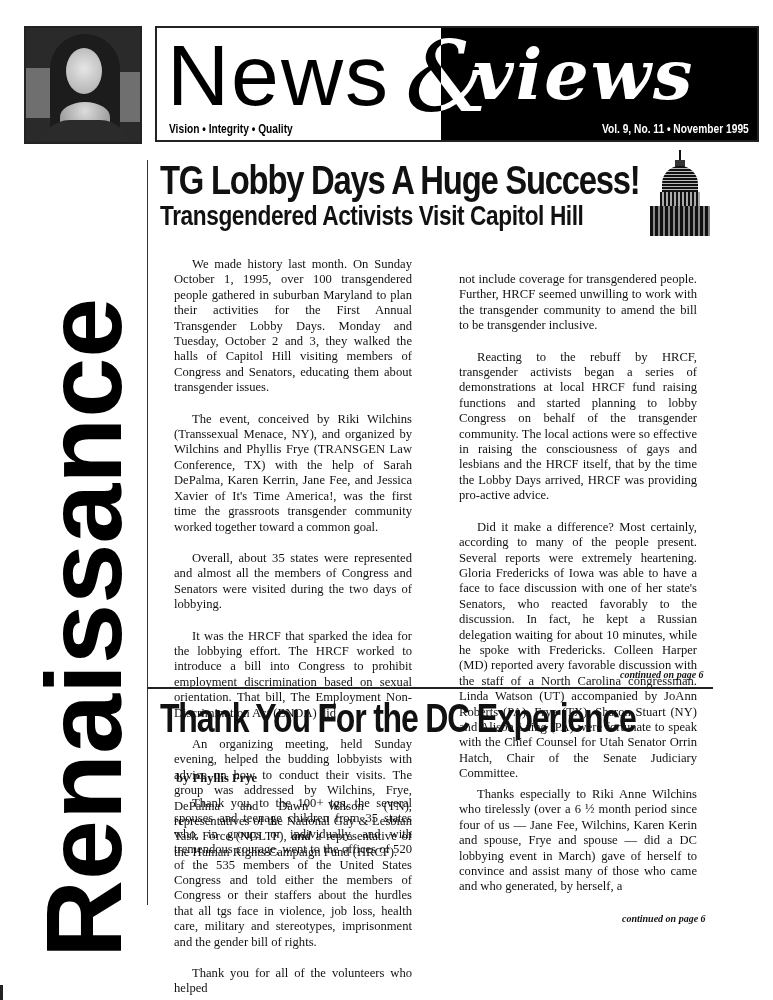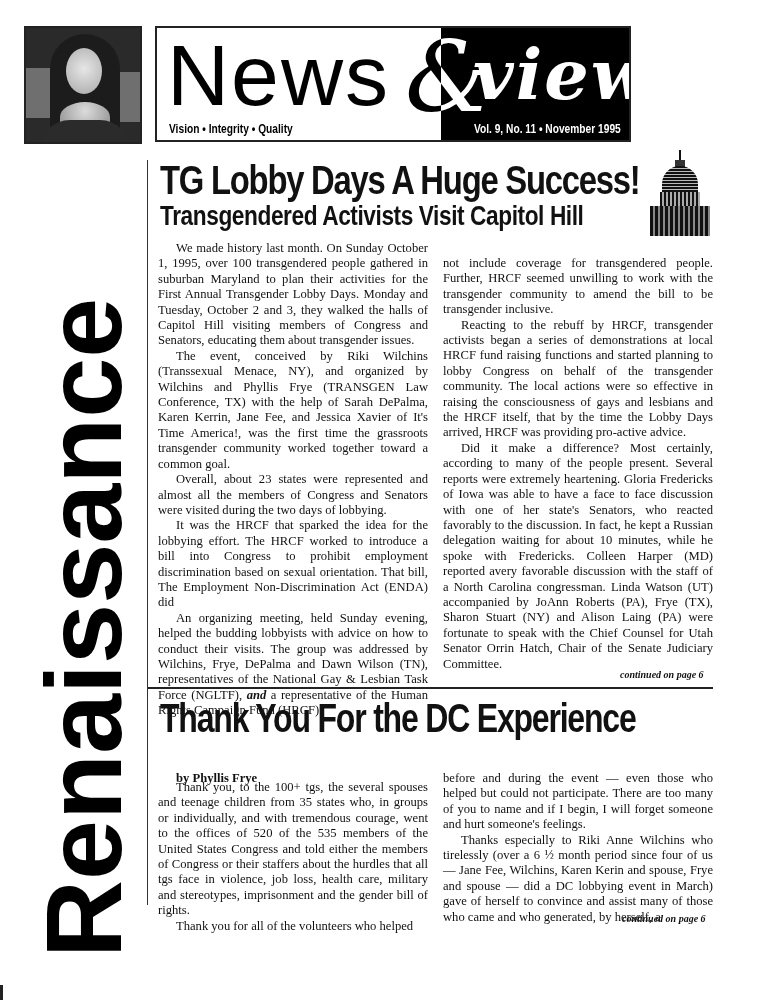--- a/index.html
+++ b/index.html
@@ -8,21 +8,21 @@
   .portrait { position:absolute; left:24px; top:26px; width:118px; height:118px; border:2px solid #222; box-sizing:border-box; overflow:hidden;
     background: radial-gradient(ellipse 30px 38px at 50% 40%, #d8d8d8 0%, #9a9a9a 45%, #2a2a2a 75%),
                 linear-gradient(#9a9a9a, #5a5a5a); }
   .portrait .hair { position:absolute; left:24px; top:6px; width:70px; height:112px; border-radius:35px 35px 10px 10px; background:#1c1c1c; }
   .portrait .face { position:absolute; left:40px; top:20px; width:36px; height:46px; border-radius:50%; background:radial-gradient(circle at 50% 45%, #e6e6e6, #a8a8a8); }
   .portrait .chest { position:absolute; left:34px; top:74px; width:50px; height:30px; border-radius:50% 50% 0 0; background:radial-gradient(circle at 50% 30%, #dcdcdc, #8c8c8c); }
   .portrait .dress { position:absolute; left:14px; top:92px; width:90px; height:30px; background:#2b2b2b; border-radius:30px 30px 0 0; }
   .portrait .bg-l { position:absolute; left:0; top:40px; width:26px; height:50px; background:#6f6f6f; }
   .portrait .bg-r { position:absolute; right:0; top:44px; width:26px; height:50px; background:#6f6f6f; }
 
-  .masthead { position:absolute; left:155px; top:26px; width:476px; height:116px; border:2px solid #222; box-sizing:border-box; background:#fff; overflow:hidden; }
+  .masthead { position:absolute; left:155px; top:26px; width:604px; height:116px; border:2px solid #222; box-sizing:border-box; background:#fff; overflow:hidden; }
   .masthead .dark { position:absolute; left:284px; top:0; right:0; bottom:0; background:#000; }
   .masthead .news { position:absolute; left:10px; top:4px; font-family:"Liberation Sans", sans-serif; font-size:86px; line-height:86px; letter-spacing:2px; color:#000; }
   .masthead .amp { position:absolute; left:248px; top:-6px; font-family:"DejaVu Serif", serif; font-style:italic; font-size:98px; line-height:110px; color:#000; width:80px; height:110px; overflow:hidden; }
   .masthead .amp-w { position:absolute; left:284px; top:-6px; width:60px; height:110px; overflow:hidden; }
   .masthead .amp-w span { position:absolute; left:-36px; top:0; font-family:"DejaVu Serif", serif; font-style:italic; font-size:98px; line-height:110px; color:#fff; }
   .masthead .views { position:absolute; left:316px; top:2px; font-family:"DejaVu Serif", serif; font-style:italic; font-weight:bold; font-size:70px; line-height:90px; color:#fff; letter-spacing:2px; }
   .masthead .tagline { position:absolute; left:12px; bottom:4px; font-family:"Liberation Sans", sans-serif; font-weight:bold; font-size:12px; color:#000; transform:scaleX(0.85); transform-origin:left; }
   .masthead .issue { position:absolute; right:8px; bottom:4px; font-family:"Liberation Sans", sans-serif; font-weight:bold; font-size:12px; color:#fff; transform:scaleX(0.85); transform-origin:right; }
 
   .vertical-title { position:absolute; left:28px; top:958px; transform:rotate(-90deg); transform-origin:left top; font-family:"Liberation Sans", sans-serif; font-weight:bold; font-size:108px; line-height:112px; white-space:nowrap; color:#000; letter-spacing:0px; }
@@ -33,21 +33,21 @@
 
   .capitol { position:absolute; left:650px; top:150px; width:60px; height:88px; }
   .capitol .spire { position:absolute; left:29px; top:0; width:2px; height:12px; background:#111; }
   .capitol .lantern { position:absolute; left:25px; top:10px; width:10px; height:8px; background:#333; }
   .capitol .dome { position:absolute; left:12px; top:16px; width:36px; height:26px; border-radius:18px 18px 0 0;
     background: repeating-linear-gradient(to bottom, #111 0px, #111 2px, #bbb 2px, #bbb 3px); }
   .capitol .drum { position:absolute; left:10px; top:42px; width:40px; height:14px; background: repeating-linear-gradient(to right, #111 0px, #111 2px, #aaa 2px, #aaa 4px); }
   .capitol .base { position:absolute; left:0; top:56px; width:60px; height:30px; background: repeating-linear-gradient(to right, #111 0px, #111 3px, #888 3px, #888 5px); }
 
   .col { position:absolute; font-size:12.6px; line-height:15.4px; text-align:justify; }
-  .col p { margin:0; text-indent:18px; }
+  .col p { margin:16px; text-indent:18px; }
   .col p.noindent { text-indent:0; }
   .col1 { left:158px; top:241px; width:270px; }
   .col2 { left:443px; top:256px; width:270px; }
   .col3 { left:158px; top:780px; width:270px; }
   .col4 { left:443px; top:771px; width:270px; }
 
   .cont { position:absolute; font-style:italic; font-weight:bold; font-size:10px; }
   .cont1 { left:620px; top:669px; }
   .cont2 { left:622px; top:913px; }
 
@@ -92,21 +92,21 @@
   <div class="spire"></div>
   <div class="lantern"></div>
   <div class="dome"></div>
   <div class="drum"></div>
   <div class="base"></div>
 </div>
 
 <div class="col col1">
   <p>We made history last month. On Sunday October 1, 1995, over 100 transgendered people gathered in suburban Maryland to plan their activities for the First Annual Transgender Lobby Days. Monday and Tuesday, October 2 and 3, they walked the halls of Capitol Hill visiting members of Congress and Senators, educating them about transgender issues.</p>
   <p>The event, conceived by Riki Wilchins (Transsexual Menace, NY), and organized by Wilchins and Phyllis Frye (TRANSGEN Law Conference, TX) with the help of Sarah DePalma, Karen Kerrin, Jane Fee, and Jessica Xavier of It's Time America!, was the first time the grassroots transgender community worked together toward a common goal.</p>
-  <p>Overall, about 23 states were represented and almost all the members of Congress and Senators were visited during the two days of lobbying.</p>
+  <p>Overall, about 35 states were represented and almost all the members of Congress and Senators were visited during the two days of lobbying.</p>
   <p>It was the HRCF that sparked the idea for the lobbying effort. The HRCF worked to introduce a bill into Congress to prohibit employment discrimination based on sexual orientation. That bill, The Employment Non-Discrimination Act (ENDA) did</p>
   <p><span>An organizing meeting, held Sunday evening, helped the budding lobbyists with advice on how to conduct their visits. The group was addressed by Wilchins, Frye, DePalma and Dawn Wilson (TN), representatives of the National Gay &amp; Lesbian Task Force (NGLTF), </span><b><i>and</i></b><span> a representative of the Human Rights Campaign Fund (HRCF).</span></p>
 </div>
 
 <div class="col col2">
   <p class="noindent">not include coverage for transgendered people. Further, HRCF seemed unwilling to work with the transgender community to amend the bill to be transgender inclusive.</p>
   <p>Reacting to the rebuff by HRCF, transgender activists began a series of demonstrations at local HRCF fund raising functions and started planning to lobby Congress on behalf of the transgender community. The local actions were so effective in raising the consciousness of gays and lesbians and the HRCF itself, that by the time the Lobby Days arrived, HRCF was providing pro-active advice.</p>
   <p>Did it make a difference? Most certainly, according to many of the people present. Several reports were extremely heartening. Gloria Fredericks of Iowa was able to have a face to face discussion with one of her state's Senators, who reacted favorably to the discussion. In fact, he kept a Russian delegation waiting for about 10 minutes, while he spoke with Fredericks. Colleen Harper (MD) reported avery favorable discussion with the staff of a North Carolina congressman. Linda Watson (UT) accompanied by JoAnn Roberts (PA), Frye (TX), Sharon Stuart (NY) and Alison Laing (PA) were fortunate to speak with the Chief Counsel for Utah Senator Orrin Hatch, Chair of the Senate Judiciary Committee.</p>
 </div>
 
@@ -116,19 +116,18 @@
 
 <div class="h3">Thank You For the DC Experience</div>
 <div class="byline">by Phyllis Frye</div>
 
 <div class="col col3">
   <p>Thank you, to the 100+ tgs, the several spouses and teenage children from 35 states who, in groups or individually, and with tremendous courage, went to the offices of 520 of the 535 members of the United States Congress and told either the members of Congress or their staffers about the hurdles that all tgs face in violence, job loss, health care, military and stereotypes, imprisonment and the gender bill of rights.</p>
   <p>Thank you for all of the volunteers who helped</p>
 </div>
 
 <div class="col col4">
-  <p class="noindent">before and during the event — even those who helped but could not participate. There are too many of you to name and if I begin, I will forget someone and hurt someone's feelings.</p>
   <p>Thanks especially to Riki Anne Wilchins who tirelessly (over a 6 ½ month period since four of us — Jane Fee, Wilchins, Karen Kerin and spouse, Frye and spouse — did a DC lobbying event in March) gave of herself to convince and assist many of those who came and who generated, by herself, a</p>
 </div>
 
 <div class="cont cont2">continued on page 6</div>
 
 <div class="bottom-mark"></div>
 
 </body></html>

